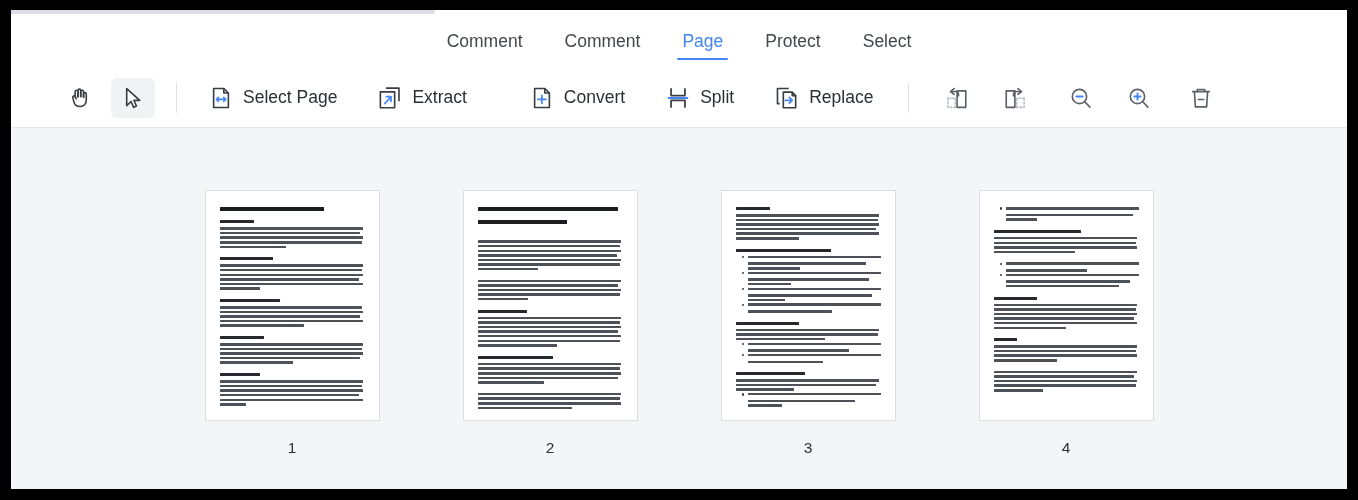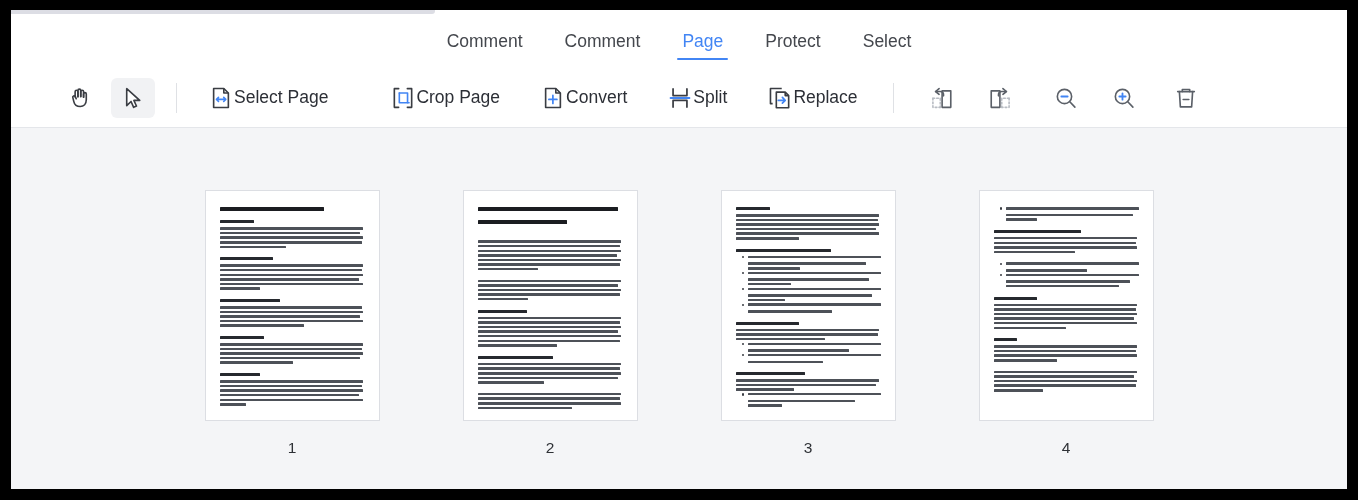--- a/index.html
+++ b/index.html
@@ -99,20 +99,21 @@
     height: 60px;
     background: #ffffff;
     border-bottom: 1px solid #e4e6ea;
     box-sizing: border-box;
     display: flex;
     align-items: center;
   }
   .tool {
     display: flex;
     align-items: center;
+    gap: 9px;
     height: 40px;
     padding: 0 9px;
     border-radius: 6px;
     cursor: default;
     white-space: nowrap;
   }
   .tool.selected {
     background: #f1f2f4;
   }
   .tool .label {
@@ -274,34 +275,34 @@
             <path d="M5.2 3.2h9.4l4.2 4.2v13.4H5.2z" stroke="#3a3d43" stroke-width="1.5" stroke-linejoin="round"></path>
             <path d="M14.6 3.2v4.2h4.2" stroke="#3a3d43" stroke-width="1.5" stroke-linejoin="round"></path>
             <path d="M8.2 13.3h8M9.7 11.4l-1.9 1.9 1.9 1.9M14.5 11.4l1.9 1.9-1.9 1.9" stroke="#4285f4" stroke-width="1.5" stroke-linecap="round" stroke-linejoin="round"></path>
           </svg>
         </span>
         <span class="label">Select Page</span>
       </div>
 
       <div style="width:22px"></div>
 
+      <div class="tool">
+        <span class="ico">
+          <svg class="ico" viewBox="0 0 24 24" fill="none">
+            <path d="M8.3 2.9h12v12" stroke="#3a3d43" stroke-width="1.5" stroke-linejoin="round"></path>
+            <rect x="3.1" y="6.4" width="13.2" height="14.6" stroke="#3a3d43" stroke-width="1.5" stroke-linejoin="round"></rect>
+            <path d="M7.2 17.1 L12.6 11.2" stroke="#4285f4" stroke-width="1.6" stroke-linecap="round"></path>
+            <path d="M8.7 10.8h4.2v4.2" stroke="#4285f4" stroke-width="1.6" stroke-linecap="round" stroke-linejoin="round"></path>
+          </svg>
+        </span>
+        <span class="label">Extract</span>
+      </div>
 
       <div style="width:22px"></div>
 
-      <div class="tool">
-        <span class="ico">
-          <svg class="ico" viewBox="0 0 24 24" fill="none" stroke-linecap="round" stroke-linejoin="round">
-            <path d="M4 3.4v17.2M4 3.4h4M4 20.6h4" stroke="#3a3d43" stroke-width="1.5"></path>
-            <path d="M20 3.4v17.2M20 3.4h-4M20 20.6h-4" stroke="#3a3d43" stroke-width="1.5"></path>
-            <path d="M8.6 7.4v9h9" stroke="#4285f4" stroke-width="1.5"></path>
-            <path d="M8.6 7.4h7.6v9" stroke="#4285f4" stroke-width="1.5"></path>
-          </svg>
-        </span>
-        <span class="label">Crop Page</span>
-      </div>
 
       <div style="width:22px"></div>
 
       <div class="tool">
         <span class="ico">
           <svg class="ico" viewBox="0 0 24 24" fill="none">
             <path d="M5.2 3.2h9.4l4.2 4.2v13.4H5.2z" stroke="#3a3d43" stroke-width="1.5" stroke-linejoin="round"></path>
             <path d="M14.6 3.2v4.2h4.2" stroke="#3a3d43" stroke-width="1.5" stroke-linejoin="round"></path>
             <path d="M11.9 9.6v7.4M8.2 13.3h7.4" stroke="#4285f4" stroke-width="1.6" stroke-linecap="round"></path>
           </svg>

